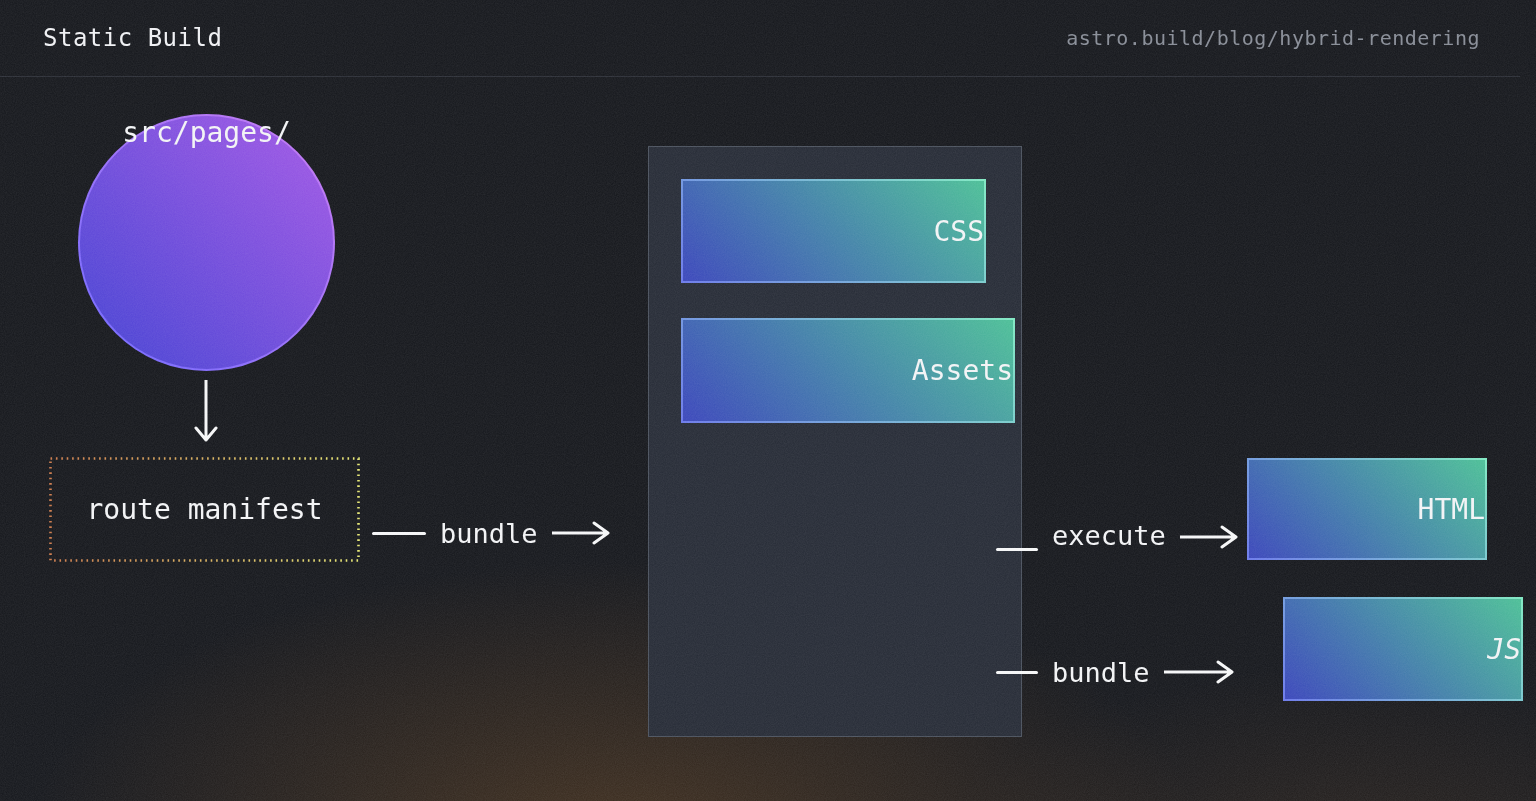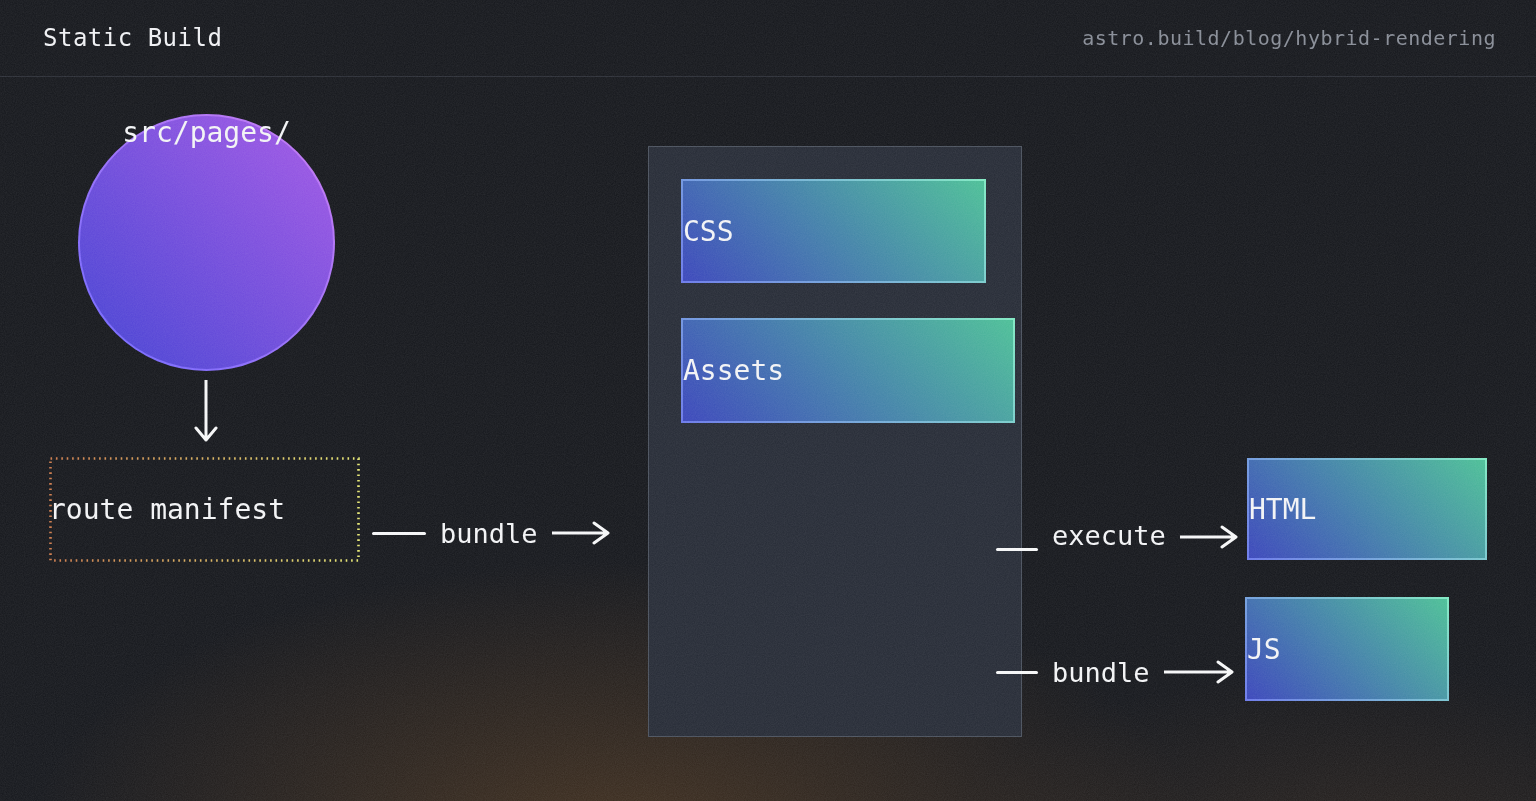--- a/index.html
+++ b/index.html
@@ -15,21 +15,21 @@
   html,body{margin:0;padding:0;background:#000;}
   .stage{
     position:relative;width:1536px;height:801px;overflow:hidden;
     font-family:"DejaVu Sans Mono","Liberation Mono",monospace;
     background:
       radial-gradient(900px 430px at 40% 105%, rgba(150,95,38,0.34), rgba(150,95,38,0) 65%),
       radial-gradient(700px 360px at 88% 110%, rgba(130,85,40,0.20), rgba(0,0,0,0) 60%),
       var(--background);
   }
   .header{
-    position:absolute;top:0;left:0;right:0;height:77px;box-sizing:border-box;
+    position:absolute;top:0;left:0;right:16px;height:77px;box-sizing:border-box;
     display:flex;align-items:center;justify-content:space-between;
     padding:0 40px 0 43px;border-bottom:1px solid var(--header-border);
   }
   .header .title{font-size:24px;color:var(--header-text);letter-spacing:0.5px;}
   .header .url{font-size:20px;color:var(--url-text);letter-spacing:0.5px;}
 
   .circle{
     position:absolute;left:78px;top:114px;width:257px;height:257px;border-radius:50%;
     border:2px solid transparent;box-sizing:border-box;
     background:linear-gradient(45deg, var(--circle-gradient)) padding-box,
@@ -40,28 +40,28 @@
 
   .panel{
     position:absolute;left:648px;top:146px;width:374px;height:591px;box-sizing:border-box;
     background:var(--panel);border:1.5px solid var(--panel-border);
   }
 
   .grad-box{
     position:absolute;box-sizing:border-box;border:2px solid transparent;
     background:linear-gradient(45deg, var(--box-gradient)) padding-box,
                linear-gradient(45deg, var(--box-border-gradient)) border-box;
-    display:flex;align-items:center;justify-content:flex-start;
+    display:flex;align-items:center;justify-content:flex-end;
   }
   .box-css{left:681px;top:179px;width:305px;height:104px;}
   .box-assets{left:681px;top:318px;width:334px;height:105px;}
   .box-html{left:1247px;top:458px;width:240px;height:102px;}
-  .box-js{left:1245px;top:597px;width:204px;height:104px;}
+  .box-js{left:1283px;top:597px;width:240px;height:104px;font-style:italic;}
 
-  .dotted-box{position:absolute;display:flex;align-items:center;justify-content:flex-start;}
+  .dotted-box{position:absolute;display:flex;align-items:center;justify-content:center;}
   .dotted-box>svg{position:absolute;inset:0;}
   .dotted-box>span{position:relative;}
   .box-route{left:49px;top:457px;width:311px;height:105px;}
   .box-serverjs{left:681px;top:458px;width:305px;height:102px;}
   .box-clientmanifest{left:681px;top:597px;width:305px;height:101px;}
   .dot-a{stop-color:var(--dotted-start);}
   .dot-b{stop-color:var(--dotted-end);}
 
   .arrow-down{position:absolute;left:194px;top:380px;color:var(--arrow);}
 

